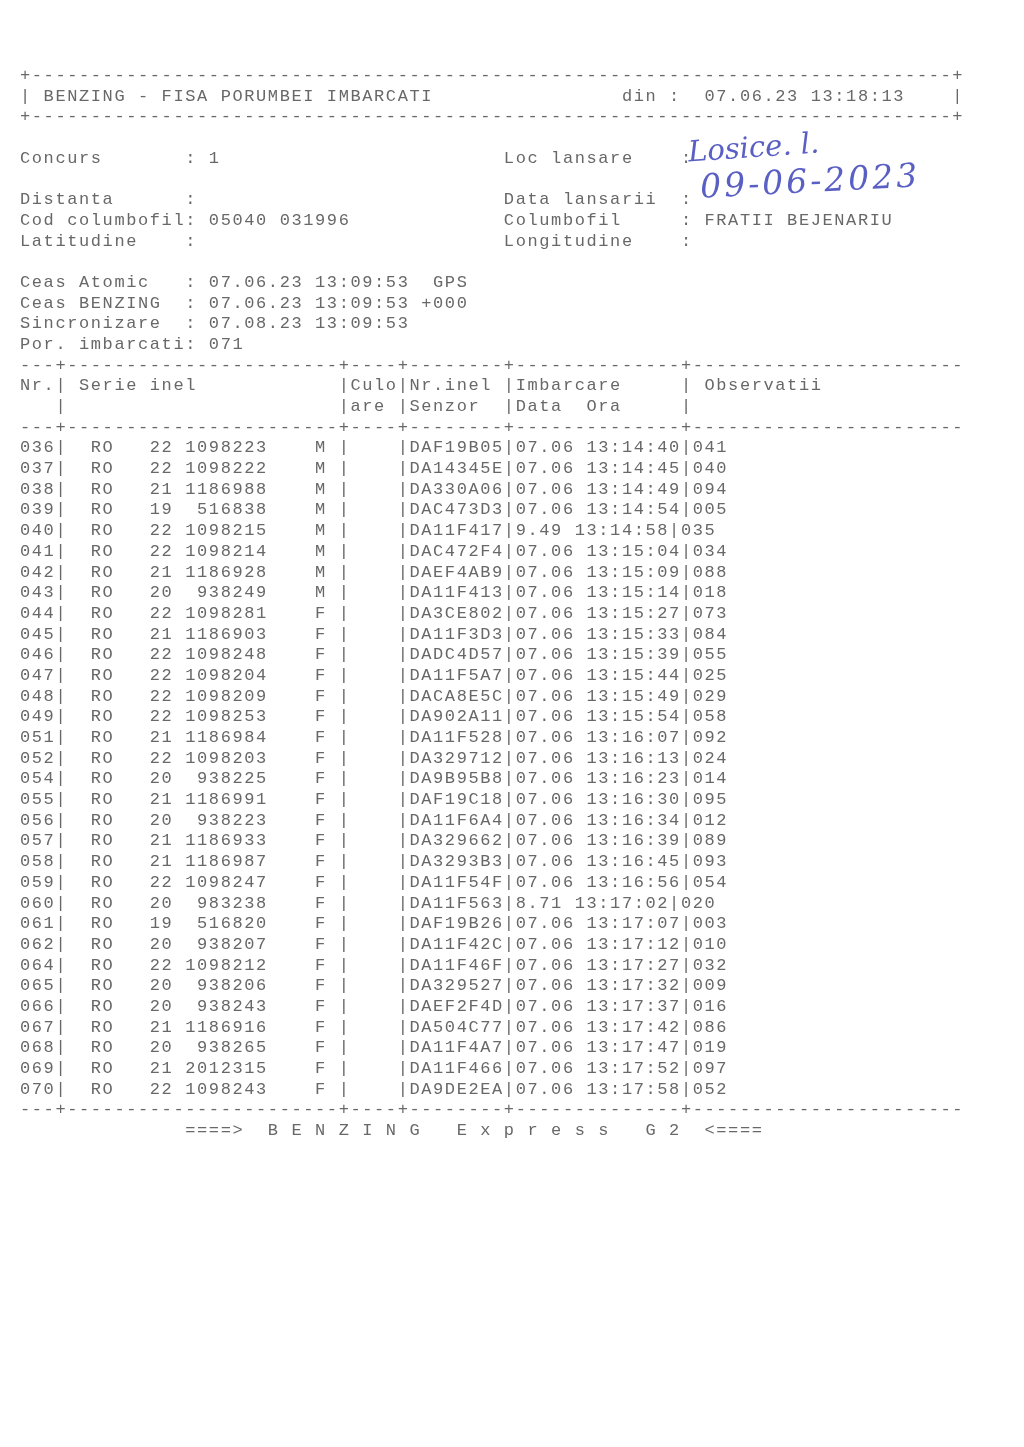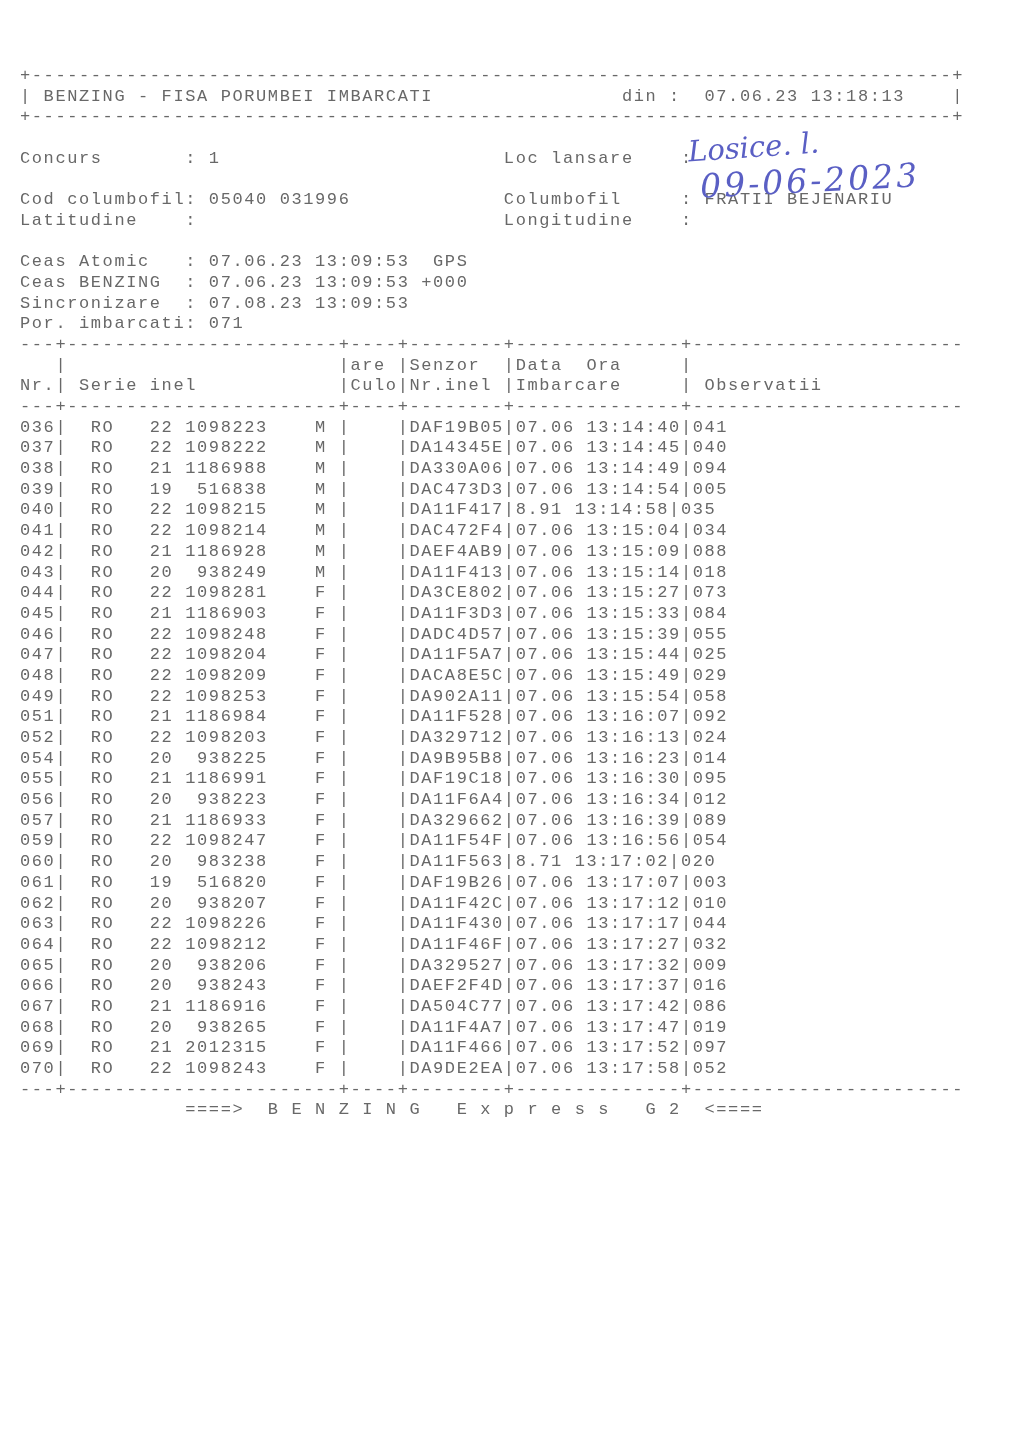--- a/index.html
+++ b/index.html
@@ -40,56 +40,57 @@
 <body>
 
 <div class="page" style="--ink: #686868; --ink-blue: #5a5fc4; background: rgb(255, 255, 255);">
   <div id="doc" class="doc">
       <div class="line">+------------------------------------------------------------------------------+</div>
       <div class="line">| BENZING - FISA PORUMBEI IMBARCATI                din :  07.06.23 13:18:13    |</div>
       <div class="line">+------------------------------------------------------------------------------+</div>
       <div class="line"></div>
       <div class="line">Concurs       : 1                        Loc lansare    : </div>
       <div class="line"></div>
+      <div class="line">Distanta      :                          Data lansarii  : </div>
       <div class="line">Cod columbofil: 05040 031996             Columbofil     : FRATII BEJENARIU</div>
       <div class="line">Latitudine    :                          Longitudine    : </div>
       <div class="line"></div>
       <div class="line">Ceas Atomic   : 07.06.23 13:09:53  GPS</div>
       <div class="line">Ceas BENZING  : 07.06.23 13:09:53 +000</div>
       <div class="line">Sincronizare  : 07.08.23 13:09:53</div>
       <div class="line">Por. imbarcati: 071</div>
       <div class="line">---+-----------------------+----+--------+--------------+-----------------------</div>
+      <div class="line">Nr.| Serie inel            |Culo|Nr.inel |Imbarcare     | Observatii</div>
       <div class="line">   |                       |are |Senzor  |Data  Ora     |</div>
-      <div class="line">Nr.| Serie inel            |Culo|Nr.inel |Imbarcare     | Observatii</div>
       <div class="line">---+-----------------------+----+--------+--------------+-----------------------</div>
       <div class="line">036|  RO   22 1098223    M |    |DAF19B05|07.06 13:14:40|041</div>
       <div class="line">037|  RO   22 1098222    M |    |DA14345E|07.06 13:14:45|040</div>
       <div class="line">038|  RO   21 1186988    M |    |DA330A06|07.06 13:14:49|094</div>
       <div class="line">039|  RO   19  516838    M |    |DAC473D3|07.06 13:14:54|005</div>
-      <div class="line">040|  RO   22 1098215    M |    |DA11F417|8.91 13:14:58|035</div>
+      <div class="line">040|  RO   22 1098215    M |    |DA11F417|9.49 13:14:58|035</div>
       <div class="line">041|  RO   22 1098214    M |    |DAC472F4|07.06 13:15:04|034</div>
       <div class="line">042|  RO   21 1186928    M |    |DAEF4AB9|07.06 13:15:09|088</div>
       <div class="line">043|  RO   20  938249    M |    |DA11F413|07.06 13:15:14|018</div>
       <div class="line">044|  RO   22 1098281    F |    |DA3CE802|07.06 13:15:27|073</div>
       <div class="line">045|  RO   21 1186903    F |    |DA11F3D3|07.06 13:15:33|084</div>
       <div class="line">046|  RO   22 1098248    F |    |DADC4D57|07.06 13:15:39|055</div>
       <div class="line">047|  RO   22 1098204    F |    |DA11F5A7|07.06 13:15:44|025</div>
       <div class="line">048|  RO   22 1098209    F |    |DACA8E5C|07.06 13:15:49|029</div>
       <div class="line">049|  RO   22 1098253    F |    |DA902A11|07.06 13:15:54|058</div>
       <div class="line">051|  RO   21 1186984    F |    |DA11F528|07.06 13:16:07|092</div>
       <div class="line">052|  RO   22 1098203    F |    |DA329712|07.06 13:16:13|024</div>
       <div class="line">054|  RO   20  938225    F |    |DA9B95B8|07.06 13:16:23|014</div>
       <div class="line">055|  RO   21 1186991    F |    |DAF19C18|07.06 13:16:30|095</div>
       <div class="line">056|  RO   20  938223    F |    |DA11F6A4|07.06 13:16:34|012</div>
       <div class="line">057|  RO   21 1186933    F |    |DA329662|07.06 13:16:39|089</div>
+      <div class="line">058|  RO   21 1186987    F |    |DA3293B3|07.06 13:16:45|093</div>
       <div class="line">059|  RO   22 1098247    F |    |DA11F54F|07.06 13:16:56|054</div>
       <div class="line">060|  RO   20  983238    F |    |DA11F563|8.71 13:17:02|020</div>
       <div class="line">061|  RO   19  516820    F |    |DAF19B26|07.06 13:17:07|003</div>
       <div class="line">062|  RO   20  938207    F |    |DA11F42C|07.06 13:17:12|010</div>
-      <div class="line">063|  RO   22 1098226    F |    |DA11F430|07.06 13:17:17|044</div>
       <div class="line">064|  RO   22 1098212    F |    |DA11F46F|07.06 13:17:27|032</div>
       <div class="line">065|  RO   20  938206    F |    |DA329527|07.06 13:17:32|009</div>
       <div class="line">066|  RO   20  938243    F |    |DAEF2F4D|07.06 13:17:37|016</div>
       <div class="line">067|  RO   21 1186916    F |    |DA504C77|07.06 13:17:42|086</div>
       <div class="line">068|  RO   20  938265    F |    |DA11F4A7|07.06 13:17:47|019</div>
       <div class="line">069|  RO   21 2012315    F |    |DA11F466|07.06 13:17:52|097</div>
       <div class="line">070|  RO   22 1098243    F |    |DA9DE2EA|07.06 13:17:58|052</div>
       <div class="line">---+-----------------------+----+--------+--------------+-----------------------</div>
       <div class="line">              ====&gt;  B E N Z I N G   E x p r e s s   G 2  &lt;====</div>
     </div>

